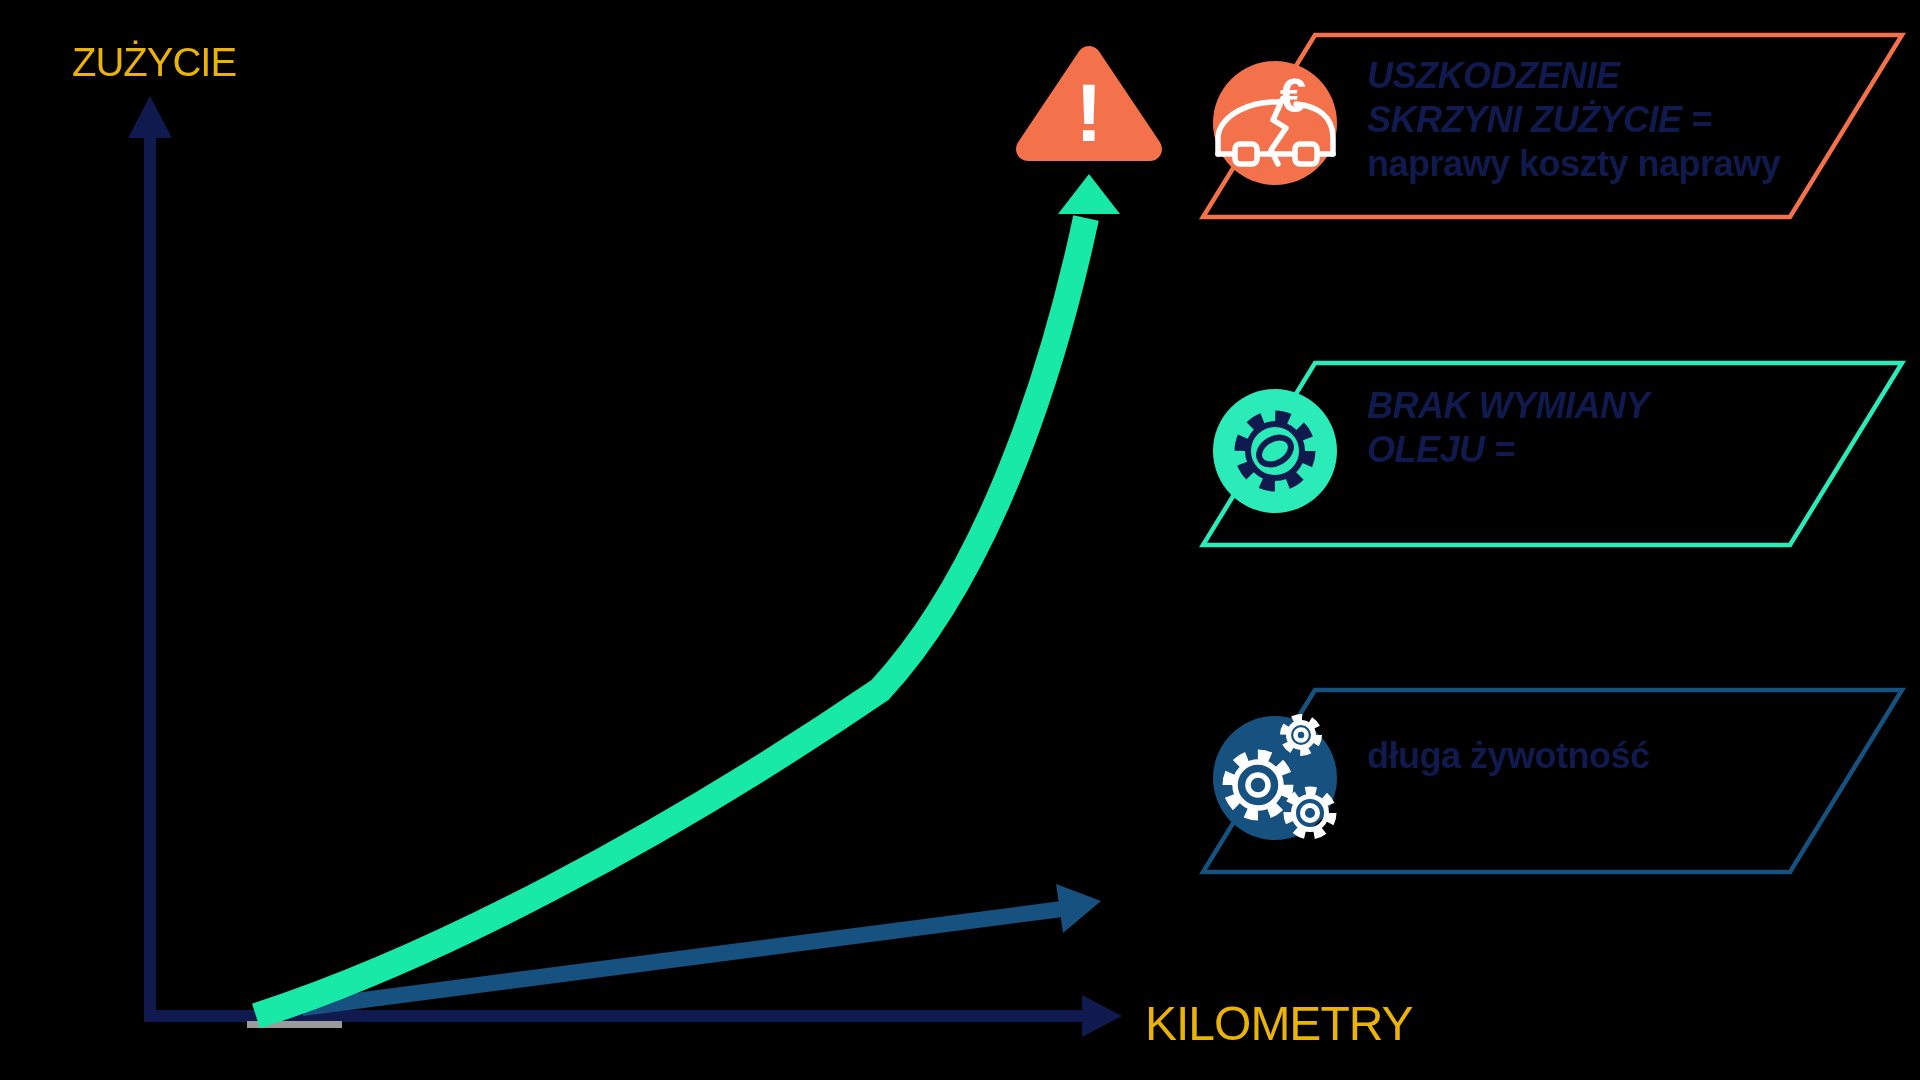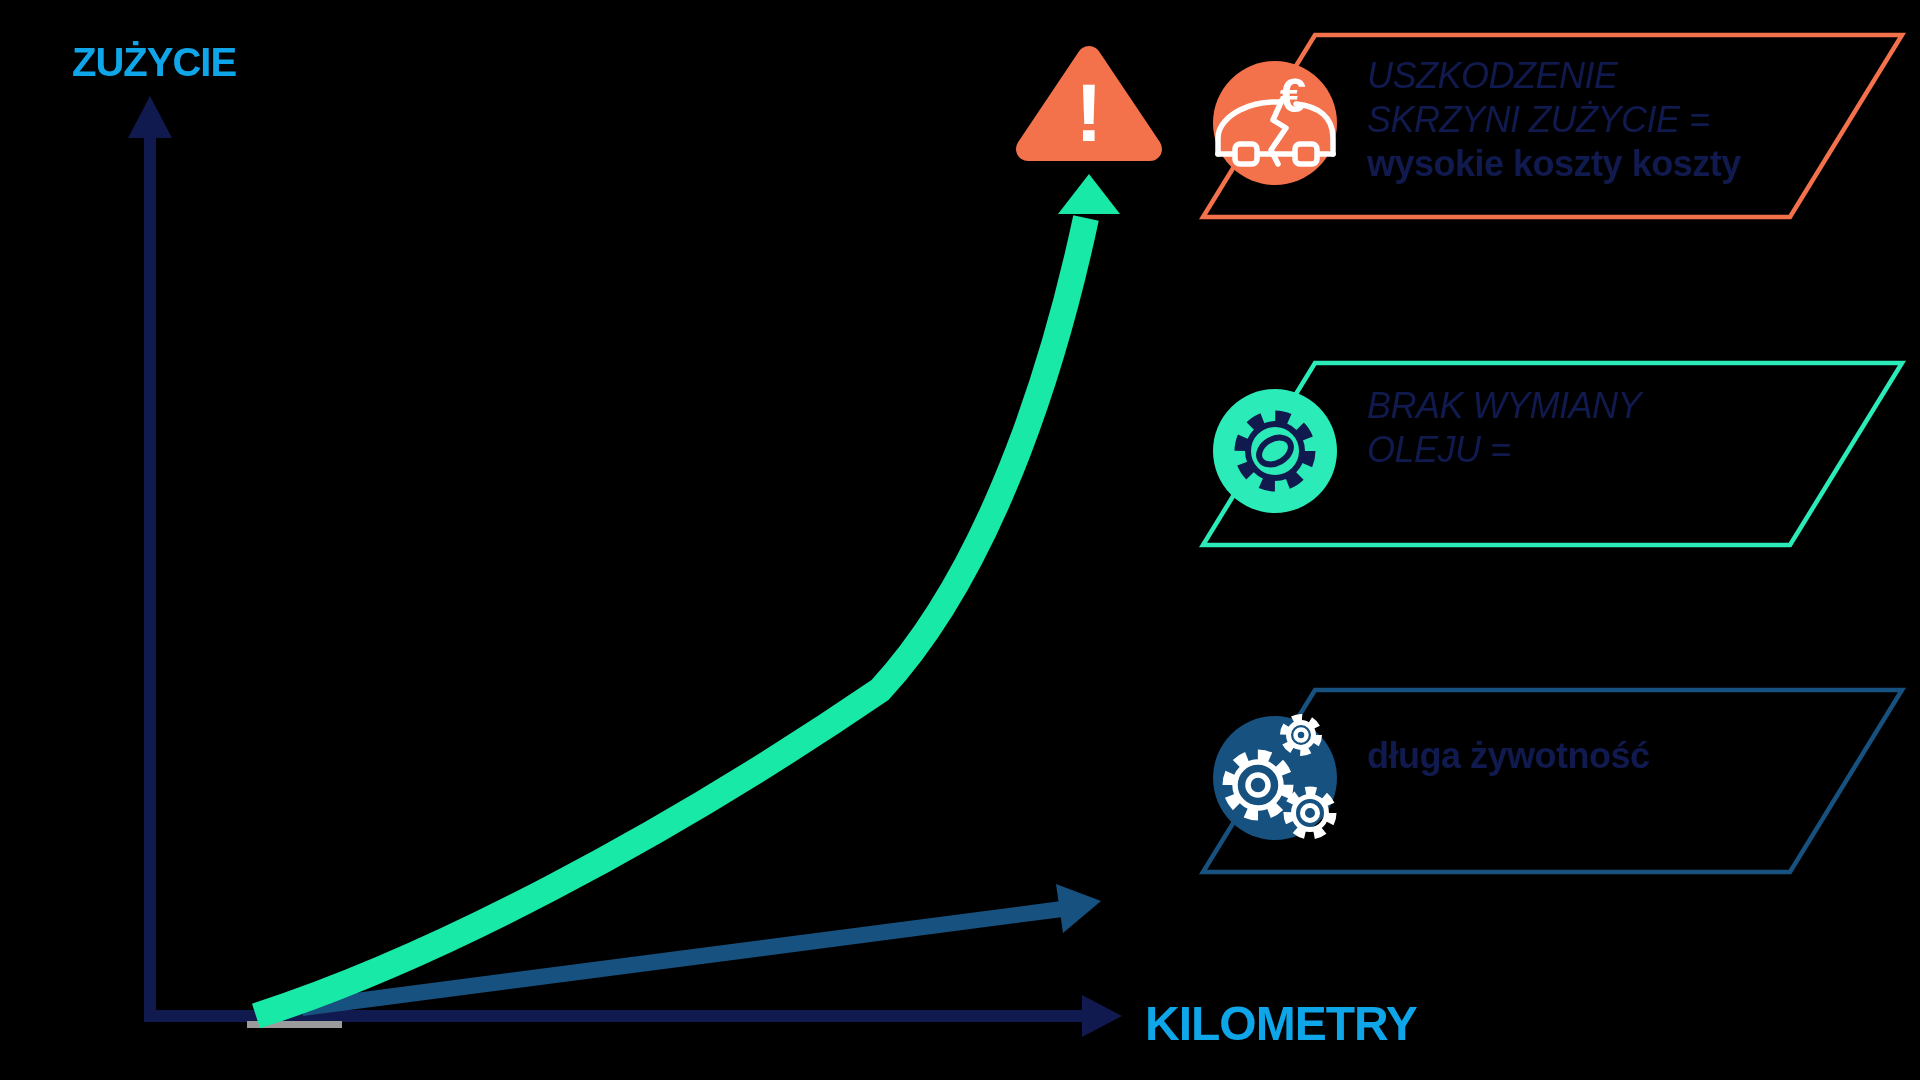--- a/index.html
+++ b/index.html
@@ -2,29 +2,29 @@
 <html><head>
 <meta charset="utf-8">
 <style>
   html,body{margin:0;padding:0;background:#000;}
   #stage{
     position:relative;width:1920px;height:1080px;background:#000;
     overflow:hidden;font-family:"Liberation Sans",sans-serif;
   }
   .abs{position:absolute;}
   .axis-label{
-    color:#0ea5e9;font-weight:bold;font-size:38px;letter-spacing:-1px;
+    color:#eab308;font-weight:normal;font-size:38px;letter-spacing:-1px;
     white-space:nowrap;
   }
   #chart-svg{position:absolute;left:0;top:0;}
   .callout{position:absolute;left:1180px;width:740px;height:212px;}
   .callout svg{position:absolute;left:0;top:0;}
   .callout-lines{position:absolute;left:187px;white-space:nowrap;}
   .callout-lines > div{line-height:44px;font-size:36px;color:#111A4E;letter-spacing:-0.5px;}
-  .row-title{font-weight:normal;font-style:italic;}
+  .row-title{font-weight:bold;font-style:italic;}
   .row-sub{font-weight:bold;font-style:normal;}
 </style>
 </head>
 <body>
 
 <div id="stage">
 
   <svg id="chart-svg" width="1920" height="1080" viewBox="0 0 1920 1080">
 
     <path d="M 150 132 L 150 1016 L 1086 1016" fill="none" stroke="#111A4E" stroke-width="12"></path>
@@ -58,21 +58,21 @@
         <path d="M 116 84 c 10 1 20 4 27 10 c 7 6 10 14 10 24 v 16"></path>
         <path d="M 38 134 h 14 m 26 0 h 34 m 26 0 h 15"></path>
         <rect x="55" y="124" width="22" height="20" rx="5"></rect>
         <rect x="115" y="124" width="22" height="20" rx="5"></rect>
         <path d="M 102 80 l -9 20 13 8 -15 22 7 14"></path>
       </g>
     </svg>
     <div class="callout-lines" style="top:34px;">
       <div class="row-title">USZKODZENIE</div>
       <div class="row-title">SKRZYNI ZUŻYCIE =</div>
-      <div class="row-sub">wysokie koszty koszty</div>
+      <div class="row-sub">naprawy koszty naprawy</div>
     </div>
   </div>
 
   <div class="callout" style="top:348px;">
     <svg width="740" height="212" viewBox="0 0 740 212">
       <polygon points="135,15 722,15 610,197 23,197" fill="none" stroke="#2BEBB8" stroke-width="4.5"></polygon>
       <circle cx="95" cy="103" r="62" fill="#2BEBB8"></circle>
       <g transform="translate(95,103)">
         <circle r="34" fill="none" stroke="#111A4E" stroke-width="13" stroke-dasharray="14 12.7"></circle>
         <circle r="27" fill="none" stroke="#111A4E" stroke-width="6"></circle>

